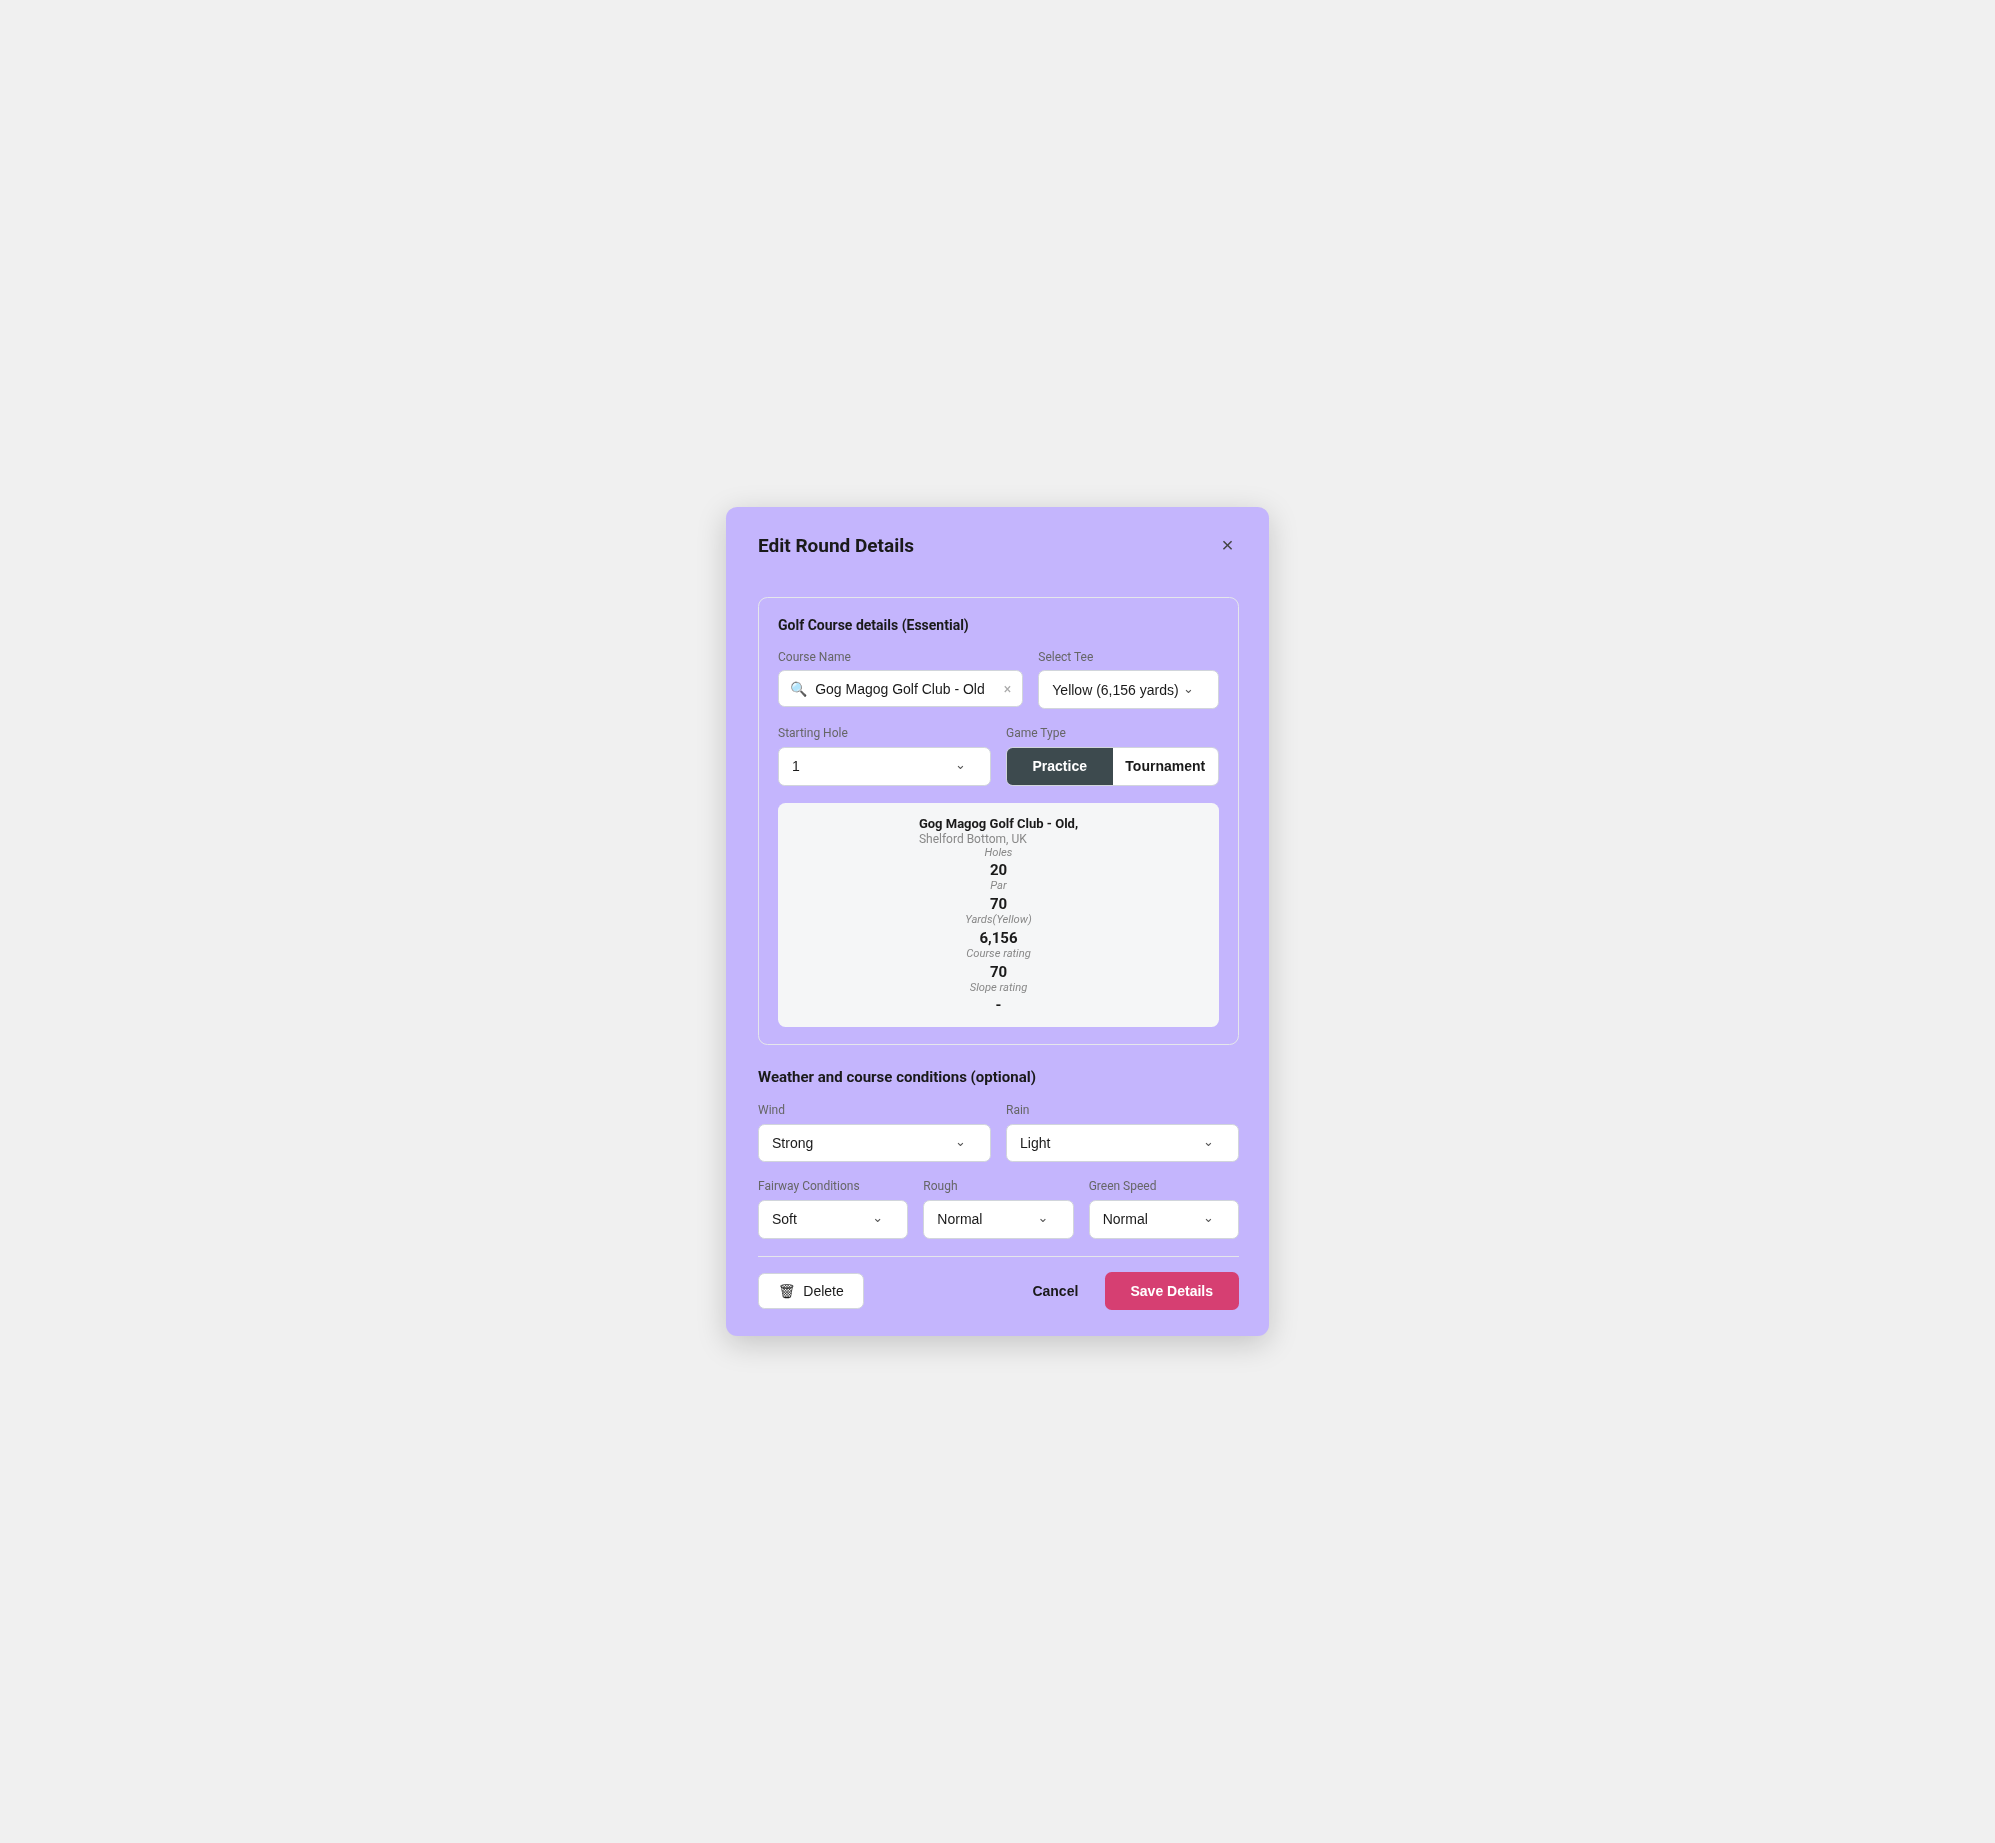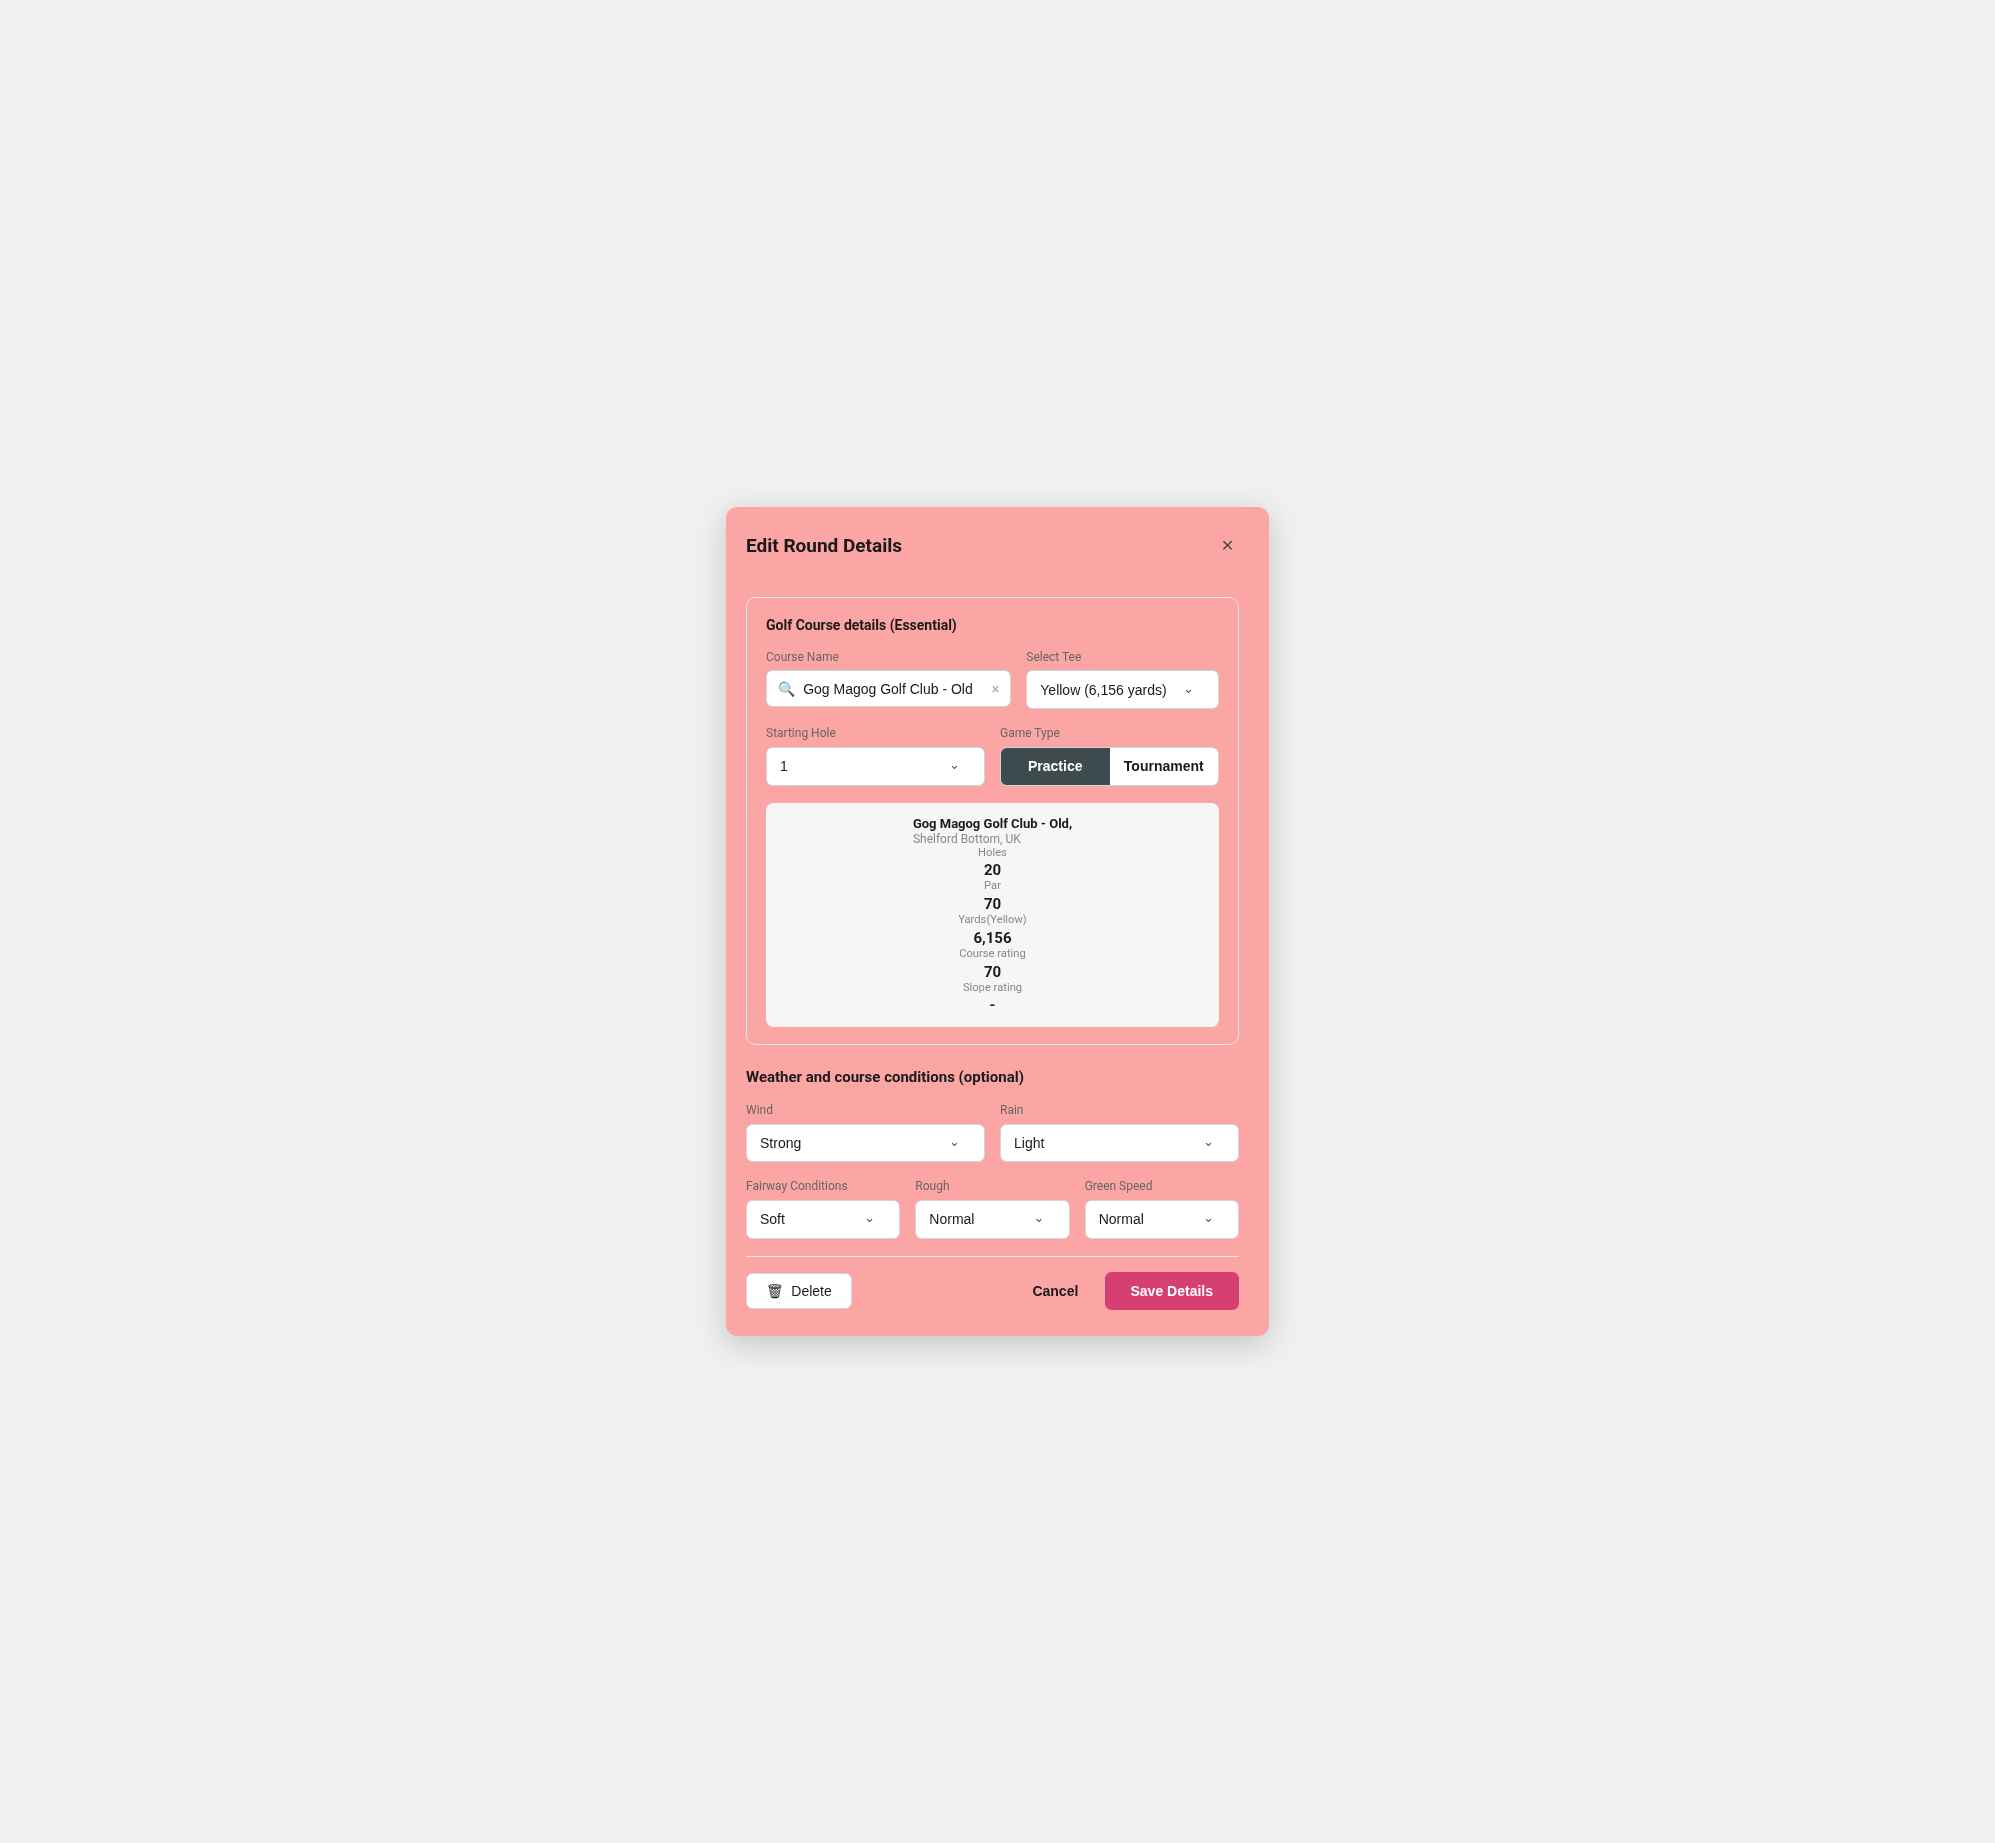--- a/index.html
+++ b/index.html
@@ -5,24 +5,24 @@
     * { box-sizing: border-box; margin: 0; padding: 0; }
     body {
       background: #f0f0f0;
       display: flex;
       justify-content: center;
       align-items: center;
       min-height: 100vh;
       font-family: -apple-system, BlinkMacSystemFont, 'Segoe UI', Roboto, sans-serif;
     }
     .modal {
-      background: #fca5a5;
+      background: #c4b5fd;
       border-radius: 11.2px;
       width: 543px;
-      padding: 26px 30px 26px 20px;
+      padding: 26px 30px 26px 32px;
       box-shadow: 0 7.5px 30px rgba(0,0,0,0.18);
       position: relative;
     }
     .modal-header {
       display: flex;
       justify-content: space-between;
       align-items: center;
       margin-bottom: 22.5px;
     }
     .modal-title {
@@ -219,20 +219,21 @@
       flex-direction: column;
       align-items: center;
       flex: 1;
       min-width: 0;
     }
     .course-stat .stat-label {
       font-size: 11.2px;
       color: #888;
       margin-bottom: 2.8px;
       white-space: nowrap;
+      font-style: italic;
     }
     .course-stat .stat-value {
       font-size: 15px;
       font-weight: 700;
       color: #1a1a1a;
     }
     .weather-section-title {
       font-size: 15px;
       font-weight: 700;
       color: #1a1a1a;

